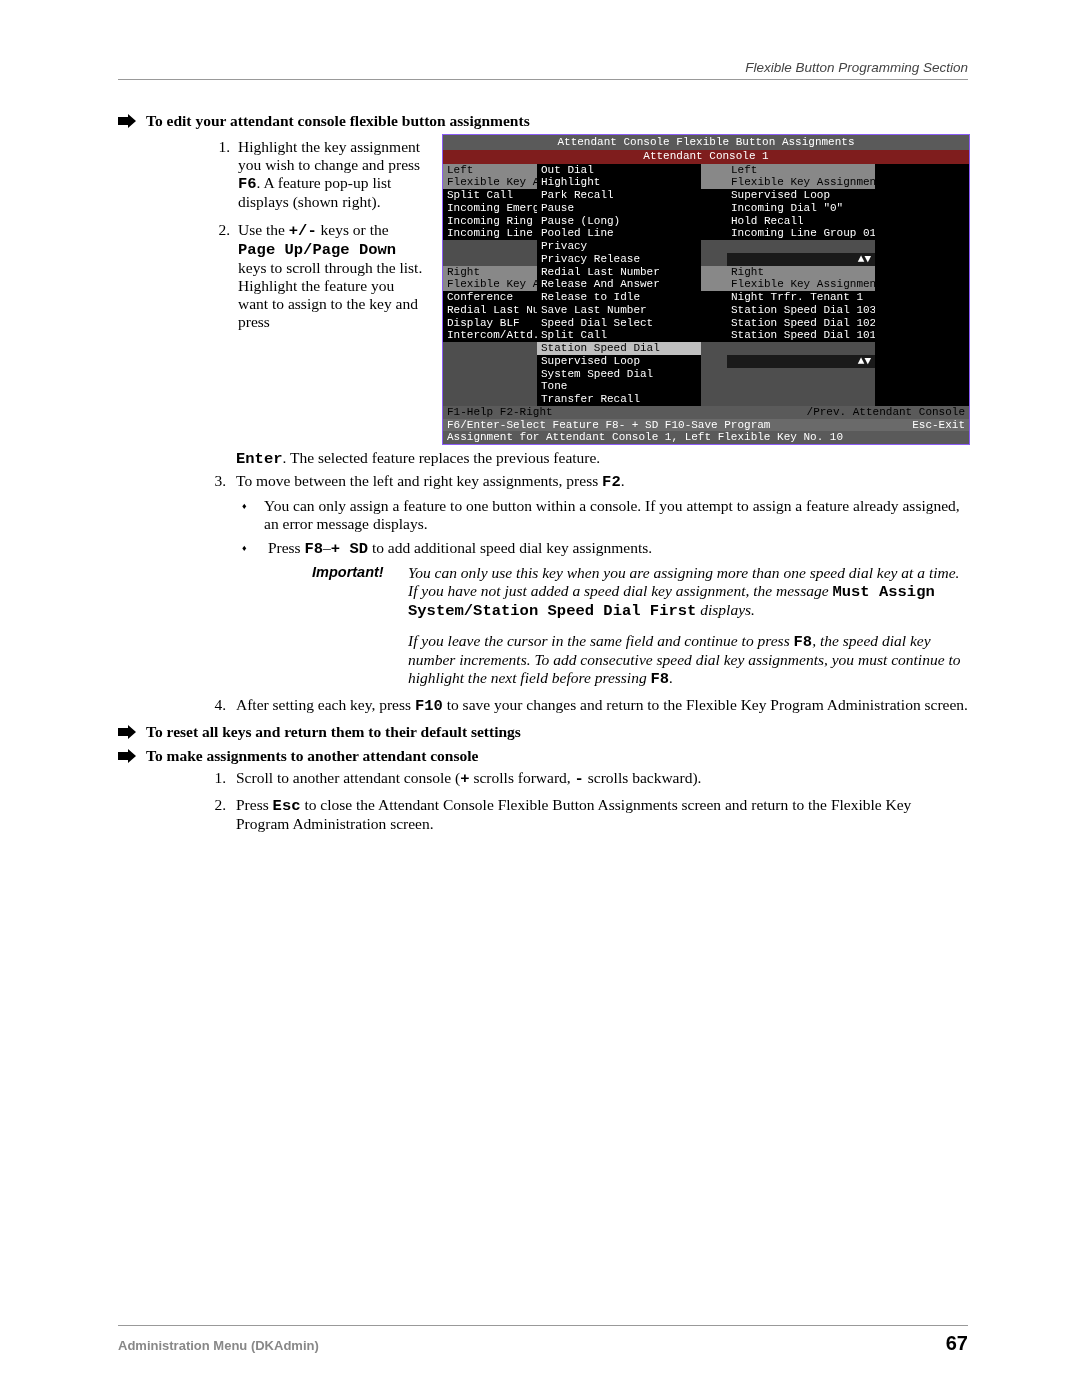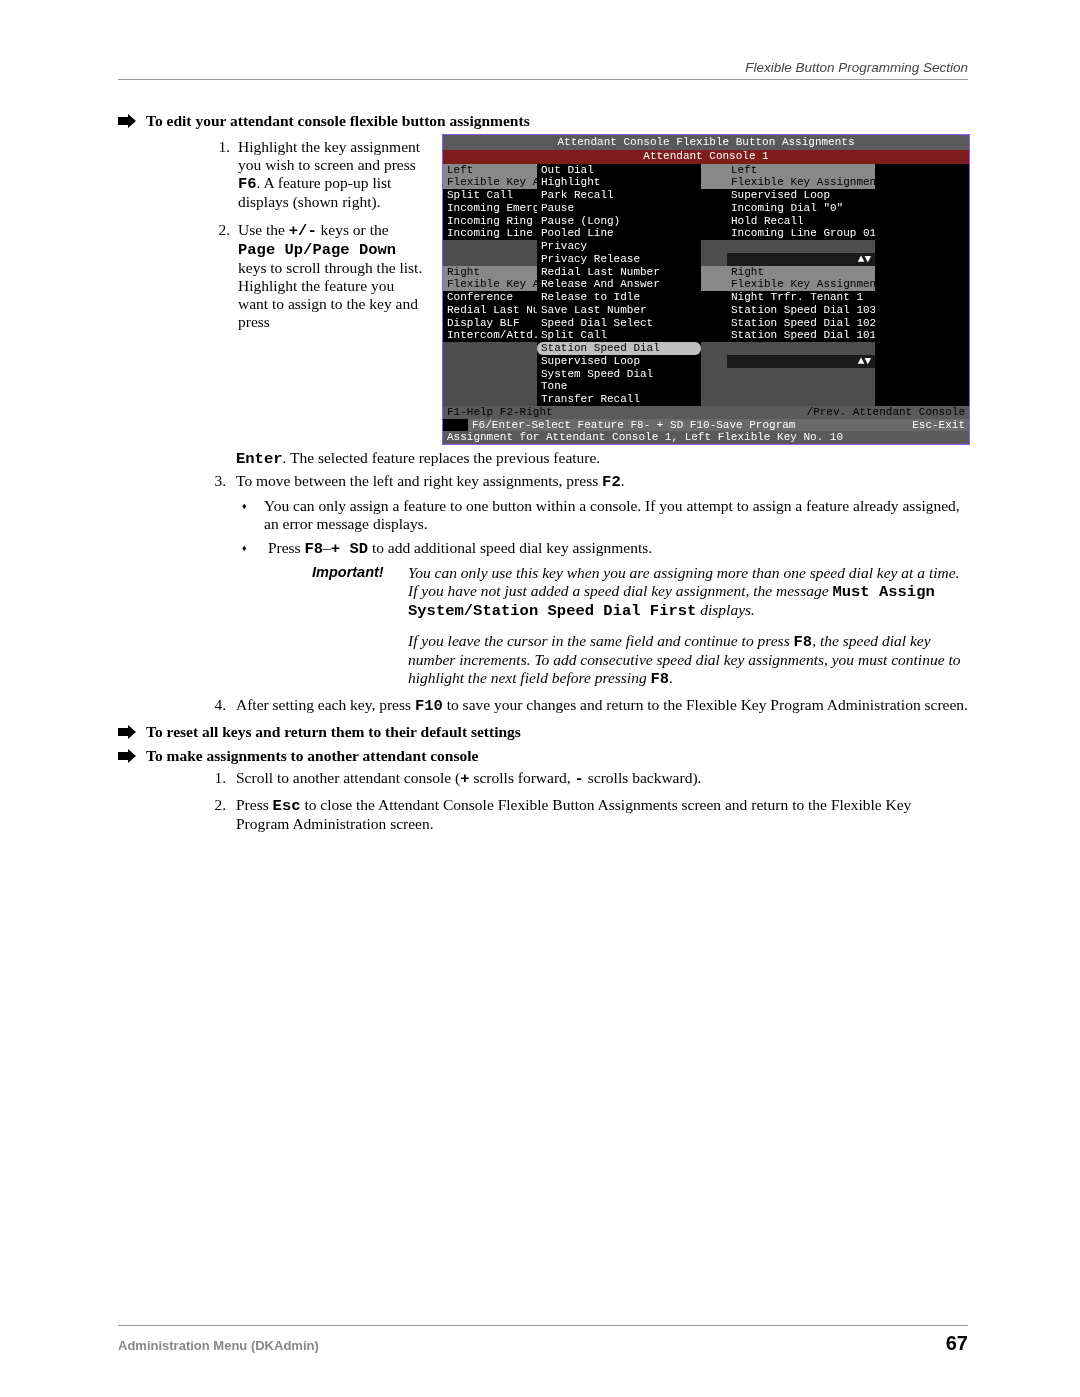--- a/index.html
+++ b/index.html
@@ -145,26 +145,26 @@
   .c-row { display: flex; }
   .c-cell { box-sizing: border-box; padding: 0 4px; white-space: pre; overflow: hidden; }
   .c-title {
     background: #5a5a5a; color: #fff; text-align: center; padding: 1px 0;
   }
   .c-sub {
     background: #7f1d1d; color: #fff; text-align: center; padding: 0 0 1px 0;
   }
   .c-hdr { background: #888; color: #000; }
   .c-dark { background: #000; color: #fff; }
-  .c-hl   { background: #bfbfbf; color: #000; border-radius: 6px; }
+  .c-hl   { background: #bfbfbf; color: #000; }
   .c-gap  { background: #4e4e4e; }
   .c-arrow { background: #1a1a1a; color:#fff; text-align: right; }
   .c-bot1 { background: #5a5a5a; color:#000; display:flex; justify-content:space-between; padding:0 4px;}
   .c-bot1 span:first-child { color:#000; }
-  .c-bot2 { background: #6a6a6a; color:#fff; display:flex; justify-content:space-between; padding:0 4px;margin-left:25px;}
+  .c-bot2 { background: #6a6a6a; color:#fff; display:flex; justify-content:space-between; padding:0 4px;}
   .c-bot3 { background: #5a5a5a; color:#fff; padding:0 4px;}
   .w1 { width: 94px; }
   .w2 { width: 164px; }
   .w3 { width: 26px;  }
   .w4 { width: 148px; }
 
   .steps-narrow {
     list-style: decimal;
     margin: 4px 0 0 0;
     padding-left: 40px;
@@ -184,21 +184,21 @@
     <svg class="section-arrow" width="18" height="14" viewBox="0 0 18 14">
         <polygon points="0,3 10,3 10,0 18,7 10,14 10,11 0,11" fill="#000"></polygon>
       </svg>
     <div class="section-title">To edit your attendant console flexible button assignments</div>
   </div>
 
   <div class="wrap-row" style="margin-left:76px;">
     <div class="wrap-left">
       <ol class="steps-narrow">
         <li>
-          <span>Highlight the key assignment you wish to screen and press </span><span class="mono">F6</span><span>. A feature pop-up list displays (shown right).</span>
+          <span>Highlight the key assignment you wish to change and press </span><span class="mono">F6</span><span>. A feature pop-up list displays (shown right).</span>
         </li>
         <li>
           <span>Use the </span><span class="mono">+/-</span><span> keys or the </span><span class="mono">Page Up/Page Down</span><span> keys to scroll through the list. Highlight the feature you want to assign to the key and press </span>
         </li>
       </ol>
     </div>
 
     <div class="wrap-figure">
       <div class="console">
         <div class="c-title">Attendant Console Flexible Button Assignments</div>

